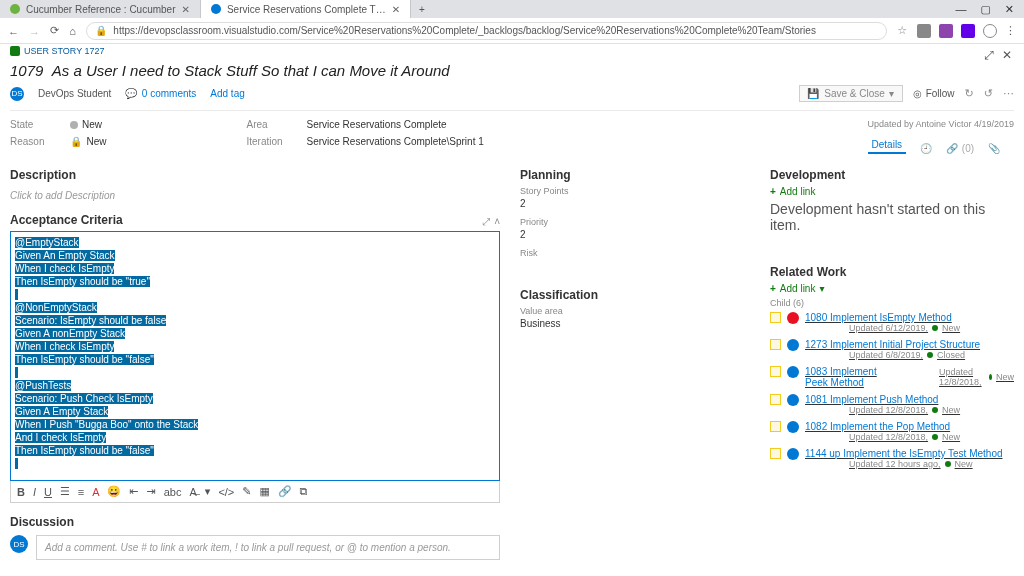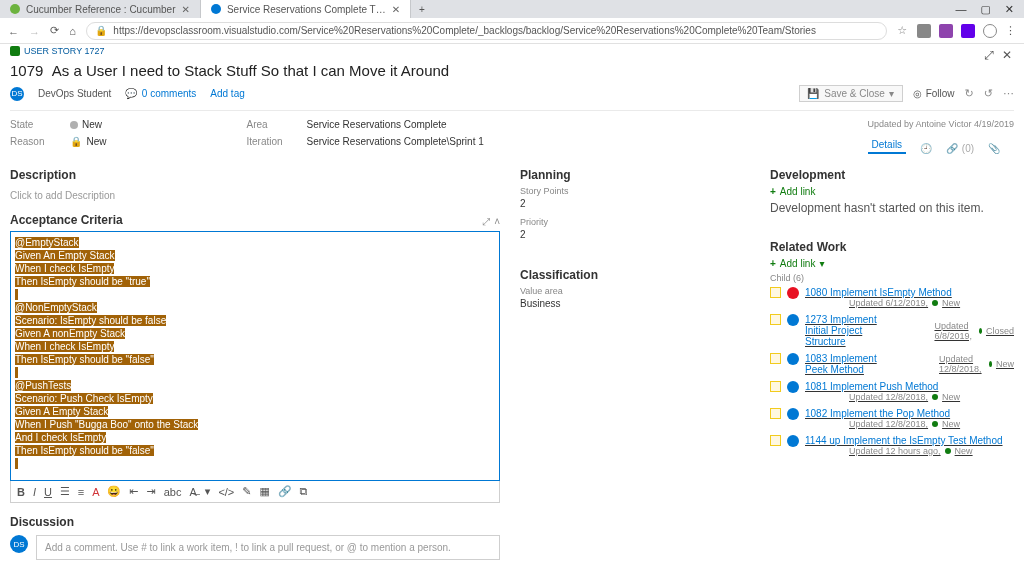--- a/index.html
+++ b/index.html
@@ -11,21 +11,21 @@
 .tab-x { color:#666; font-size:10px; }
 .win-ctrls { margin-left:auto; display:flex; gap:14px; padding-right:10px; color:#333; font-size:11px; }
 .addr-bar { height:26px; background:#fff; border-bottom:1px solid #e1e1e1; display:flex; align-items:center; padding:0 8px; gap:10px; font-size:11px; color:#555; }
 .addr-ico { color:#555; }
 .url-box { flex:1; display:flex; align-items:center; gap:6px; border:1px solid #ddd; height:18px; border-radius:9px; padding:0 8px; font-size:10px; color:#555; }
 .ext-icons { display:flex; gap:8px; align-items:center; }
 .ext-sq { width:14px; height:14px; }
 .content { padding:0 10px; }
 .bread { height:14px; display:flex; align-items:center; font-size:9px; color:#005a9e; border-bottom:0; }
 .bread .mini-ico { width:10px; height:10px; background:#107c10; border-radius:2px; margin-right:4px; }
-.title-row { display:flex; align-items:flex-start; padding:4px 0 6px 0; }
+.title-row { display:flex; align-items:flex-start; padding:4px 0 6px 0;font-style:italic; }
 .title-row h1 { font-size:15px; font-weight:400; color:#222; }
 .meta-row { display:flex; align-items:center; gap:14px; padding-bottom:8px; border-bottom:1px solid #eaeaea; }
 .avatar { width:14px; height:14px; border-radius:50%; background:#0078d4; color:#fff; font-size:8px; display:flex; align-items:center; justify-content:center; }
 .tag-like { color:#555; font-size:10px; }
 .link-ish { color:#0078d4; font-size:10px; display:flex; align-items:center; gap:4px; }
 .right-actions { margin-left:auto; display:flex; align-items:center; gap:10px; }
 .btn { border:1px solid #cfcfcf; background:#f8f8f8; padding:2px 8px; font-size:10px; color:#888; display:flex; align-items:center; gap:4px; }
 .close-top { position:absolute; right:12px; top:48px; display:flex; gap:8px; font-size:12px; color:#555; }
 .fields-row { display:flex; padding:8px 0; gap:40px; font-size:10px; }
 .field-col { display:flex; flex-direction:column; gap:6px; }
@@ -36,30 +36,30 @@
 .updated-by { margin-left:auto; color:#888; font-size:9px; }
 .tabs-right { display:flex; align-items:flex-end; gap:14px; margin-left:auto; font-size:10px; }
 .tabs-right .tabbtn { color:#888; padding:2px 4px; }
 .tabs-right .tabbtn.active { color:#0078d4; border-bottom:2px solid #0078d4; }
 .tabs-right .ico { color:#aaa; }
 .main { display:flex; gap:20px; padding-top:6px; }
 .col-left { width:490px; }
 .col-mid { width:230px; }
 .col-right { flex:1; }
 .sec-title { font-size:12px; font-weight:600; color:#333; margin-bottom:4px; }
-.placeholder { color:#999; font-size:10px; padding:4px 0 12px 0; }
+.placeholder { color:#999; font-size:10px; font-style:italic; padding:4px 0 12px 0; }
 .ac-box { border:1px solid #0078d4; position:relative; height:250px; overflow:hidden; padding:4px; font-size:10px; line-height:13px; }
-.hl { background:#a16207; color:#fff; display:inline; }
+.hl { background:#0369a1; color:#fff; display:inline; }
 .hl-line { margin:0; }
 .ac-tools { position:absolute; right:2px; top:-16px; display:flex; gap:4px; font-size:10px; color:#888; }
 .rich-toolbar { border:1px solid #cfcfcf; border-top:none; padding:4px 6px; display:flex; gap:8px; align-items:center; color:#555; font-size:11px; }
 .rich-toolbar span { cursor:default; }
 .discussion { margin-top:12px; }
 .comment-row { display:flex; gap:8px; align-items:flex-start; margin-top:6px; }
-.comment-input { flex:1; border:1px solid #cfcfcf; padding:6px 8px; font-size:10px; color:#999; }
+.comment-input { flex:1; border:1px solid #cfcfcf; padding:6px 8px; font-size:10px; color:#999; font-style:italic; }
 .kv { display:flex; flex-direction:column; gap:2px; margin-bottom:8px; }
 .kv .k { color:#888; font-size:9px; }
 .kv .v { color:#333; font-size:10px; }
 .rw-item { display:flex; gap:6px; align-items:flex-start; margin-bottom:6px; font-size:10px;text-decoration:underline; }
 .rw-badge { width:12px; height:12px; border-radius:50%; display:inline-block; flex-shrink:0; }
 .rw-title { color:#0078d4; }
 .rw-meta { color:#888; font-size:9px; display:flex; gap:4px; align-items:center;margin-left:44px; }
 .rw-dot { width:6px; height:6px; border-radius:50%; display:inline-block; }
 .box-ico { width:11px; height:11px; border:1px solid #f2cb1d; background:#fff8e1; flex-shrink:0; }
 .add-link { color:#107c10; font-size:10px; display:flex; align-items:center; gap:4px; }
@@ -234,51 +234,55 @@
     <div class="col-mid">
       <div class="sec-title">Planning</div>
       <div class="kv">
           <span class="k">Story Points</span>
           <span class="v">2</span>
         </div>
       <div class="kv">
           <span class="k">Priority</span>
           <span class="v">2</span>
         </div>
+      <div class="kv">
+          <span class="k">Risk</span>
+          <span class="v"></span>
+        </div>
       <div class="sec-title" style="margin-top:28px">Classification</div>
       <div class="kv">
           <span class="k">Value area</span>
           <span class="v">Business</span>
         </div>
     </div>
 
     <div class="col-right">
       <div class="sec-title">Development</div>
       <div class="add-link">
           <span class="plus">+</span>
           <span>Add link</span>
         </div>
-      <div style="font-size:12px;color:#555;margin:4px 0 25px 0">Development hasn't started on this item.</div>
+      <div style="font-size:14px;color:#555;margin:4px 0 32px 0">Development hasn't started on this item.</div>
 
       <div class="sec-title">Related Work</div>
       <div class="add-link"><span class="plus">+</span><span>Add link</span> ▾</div>
       <div style="font-size:9px;color:#888;margin:4px 0">Child (6)</div>
       <div id="related-list">
           <div class="rw-item">
             <span class="box-ico"></span>
     <span class="rw-badge" style="background:#e81123"></span>
     <div style="display:flex;flex-direction:column">
       <span class="rw-title">1080 Implement IsEmpty Method</span>
       <span class="rw-meta">Updated 6/12/2019, <span class="rw-dot" style="background:#107c10"></span> New</span>
     </div>
           </div>
           <div class="rw-item">
             <span class="box-ico"></span>
     <span class="rw-badge" style="background:#0078d4"></span>
-    <div style="display:flex;flex-direction:row">
+    <div style="display:flex;flex-direction:column">
       <span class="rw-title">1273 Implement Initial Project Structure</span>
       <span class="rw-meta">Updated 6/8/2019, <span class="rw-dot" style="background:#107c10"></span> Closed</span>
     </div>
           </div>
           <div class="rw-item">
             <span class="box-ico"></span>
     <span class="rw-badge" style="background:#0078d4"></span>
     <div style="display:flex;">
       <span class="rw-title">1083 Implement Peek Method</span>
       <span class="rw-meta">Updated 12/8/2018, <span class="rw-dot" style="background:#107c10"></span> New</span>

